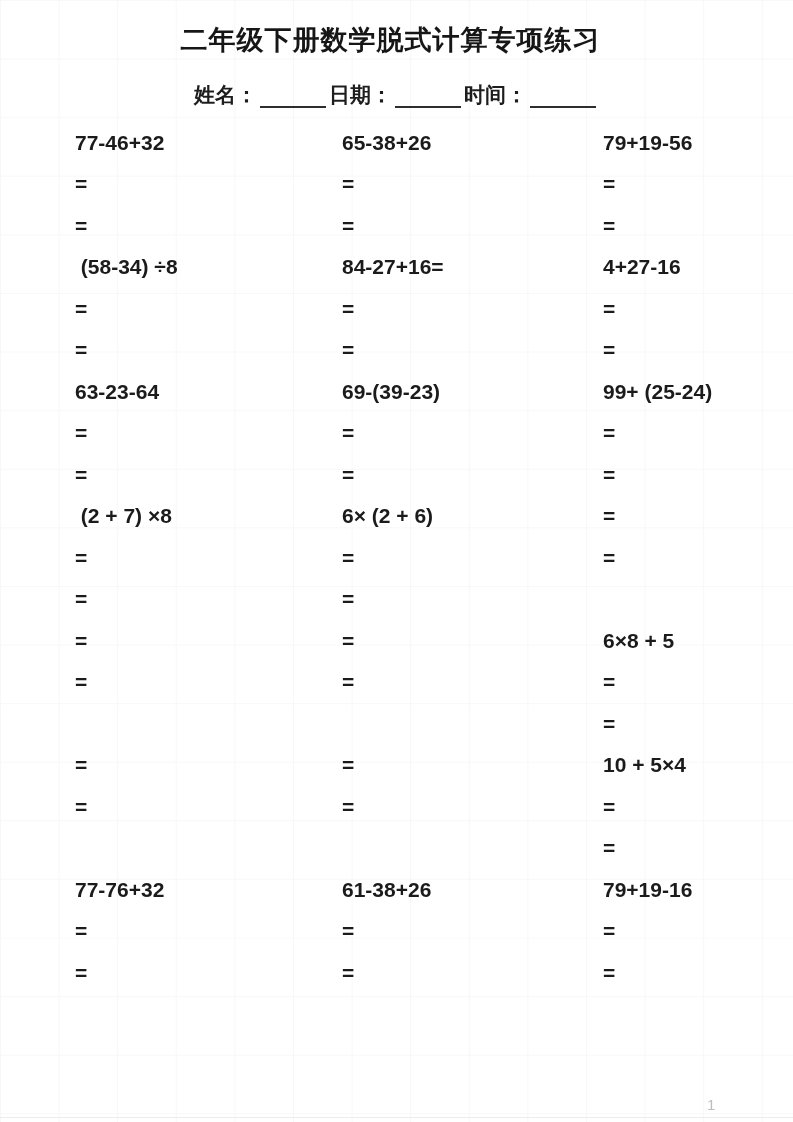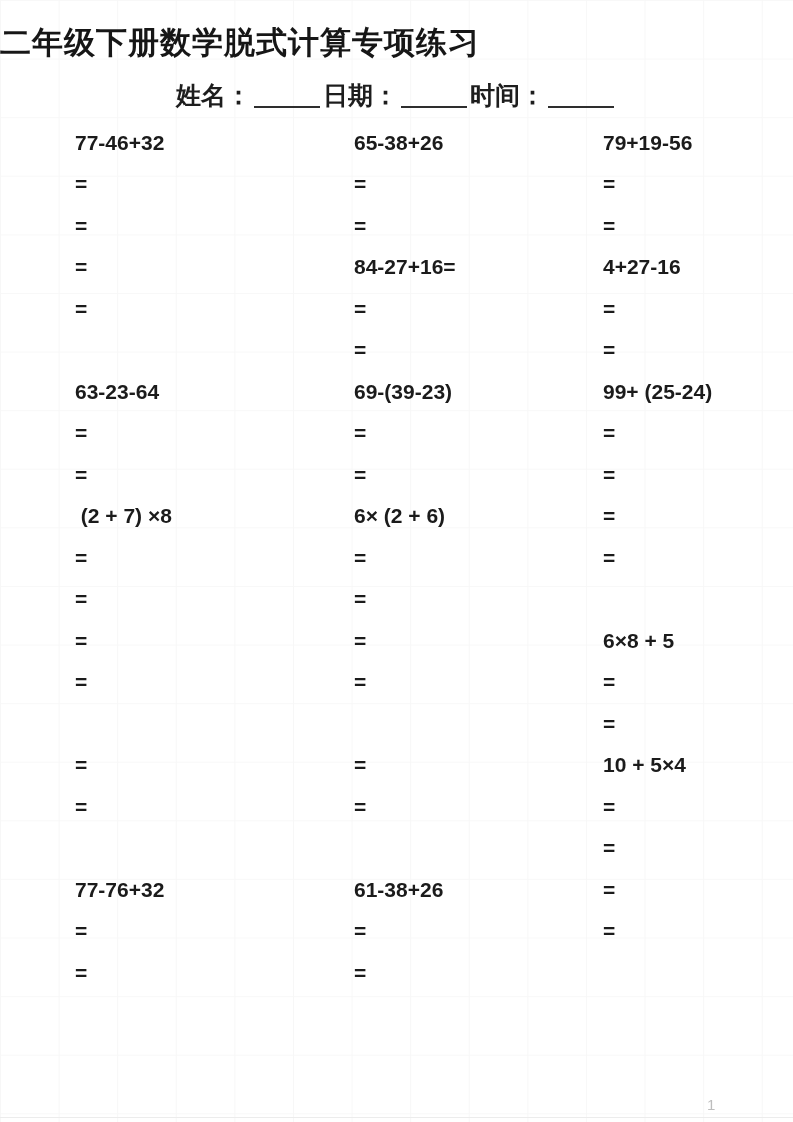--- a/index.html
+++ b/index.html
@@ -16,50 +16,50 @@
     position: absolute; inset: 0;
     background-image:
       linear-gradient(to right, #f7f7f7 1px, transparent 1px),
       linear-gradient(to bottom, #f8f8f8 1px, transparent 1px);
     background-size: 58.6px 58.6px;
     pointer-events: none;
   }
   .title {
     position: absolute; top: 22px; left: 0; right: 12px;
     margin: 0;
-    text-align: left;
-    font-size: 31px;
+    text-align: center;
+    font-size: 27px;
     font-weight: 700;
     letter-spacing: 1px;
     color: #161616;
   }
   .header-fields {
     position: absolute; top: 82px; left: 0; right: 0;
     display: flex;
     justify-content: center;
     align-items: flex-end;
-    font-size: 25px;
+    font-size: 21px;
     font-weight: 600;
     color: #1d1d1d;
   }
   .header-fields .label { line-height: 26px; }
   .header-fields .blank {
     width: 66px;
     height: 22px;
     border-bottom: 2px solid #2e2e2e;
     margin: 0 3px;
   }
   .problems {
     position: absolute; top: 122px; left: 75px; right: 0;
     display: grid;
     grid-template-columns: 263px 252px auto;
     grid-auto-rows: 124.5px;
   }
   .cell { height: 124.5px; }
-  .problems > .cell:nth-child(3n+2) { padding-left: 4px; margin-left: 12px; }
+  .problems > .cell:nth-child(3n+2) { padding-left: 4px; }
   .problems > .cell:nth-child(3n)   { padding-left: 13px; }
   .cell .line {
     height: 41.5px;
     display: flex;
     align-items: center;
     font-size: 21px;
     font-weight: 600;
     white-space: pre;
     color: #1b1b1b;
   }
@@ -102,20 +102,21 @@
     <div class="line">=</div>
     <div class="line">=</div>
   </div>
   <div class="cell">
     <div class="line">79+19-56</div>
     <div class="line">=</div>
     <div class="line">=</div>
   </div>
 
   <div class="cell">
+    <div class="line"> (58-34) ÷8</div>
     <div class="line">=</div>
     <div class="line">=</div>
   </div>
   <div class="cell">
     <div class="line">84-27+16=</div>
     <div class="line">=</div>
     <div class="line">=</div>
   </div>
   <div class="cell">
     <div class="line">4+27-16</div>
@@ -186,20 +187,21 @@
     <div class="line">77-76+32</div>
     <div class="line">=</div>
     <div class="line">=</div>
   </div>
   <div class="cell">
     <div class="line">61-38+26</div>
     <div class="line">=</div>
     <div class="line">=</div>
   </div>
   <div class="cell">
+    <div class="line">79+19-16</div>
     <div class="line">=</div>
     <div class="line">=</div>
   </div>
 
 </div>
 
 <div class="page-bottom-border"></div>
 <div class="page-number">1</div>
 
 </body></html>

